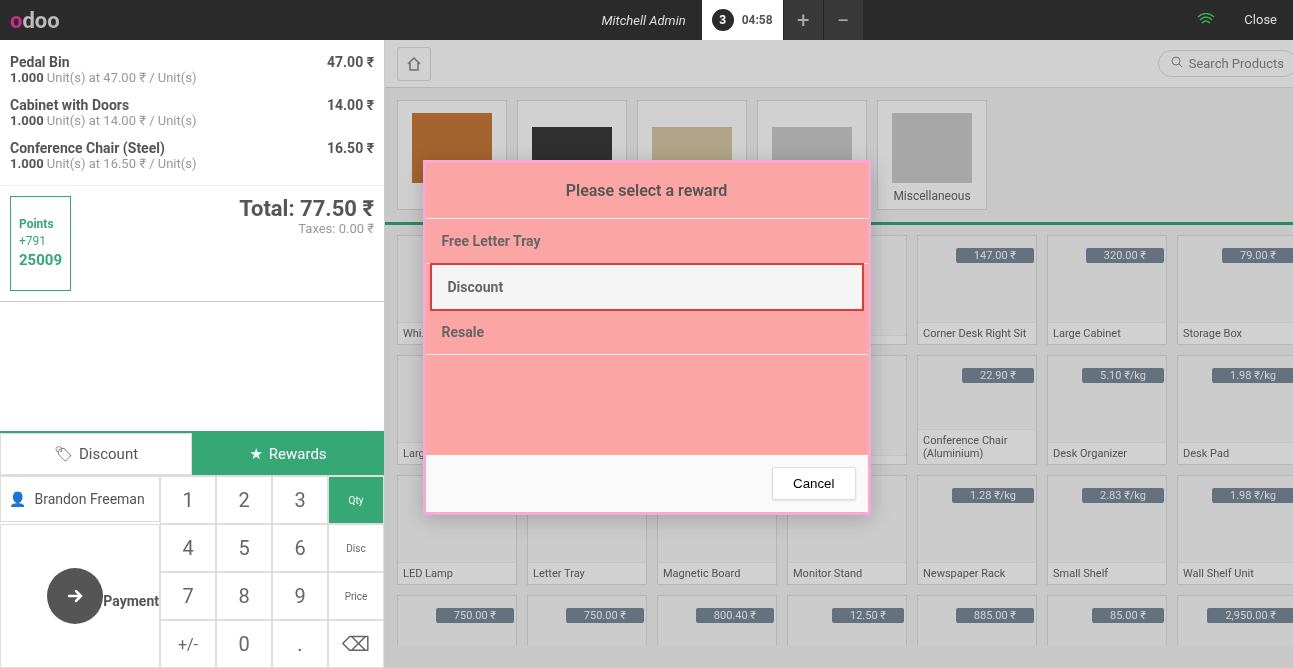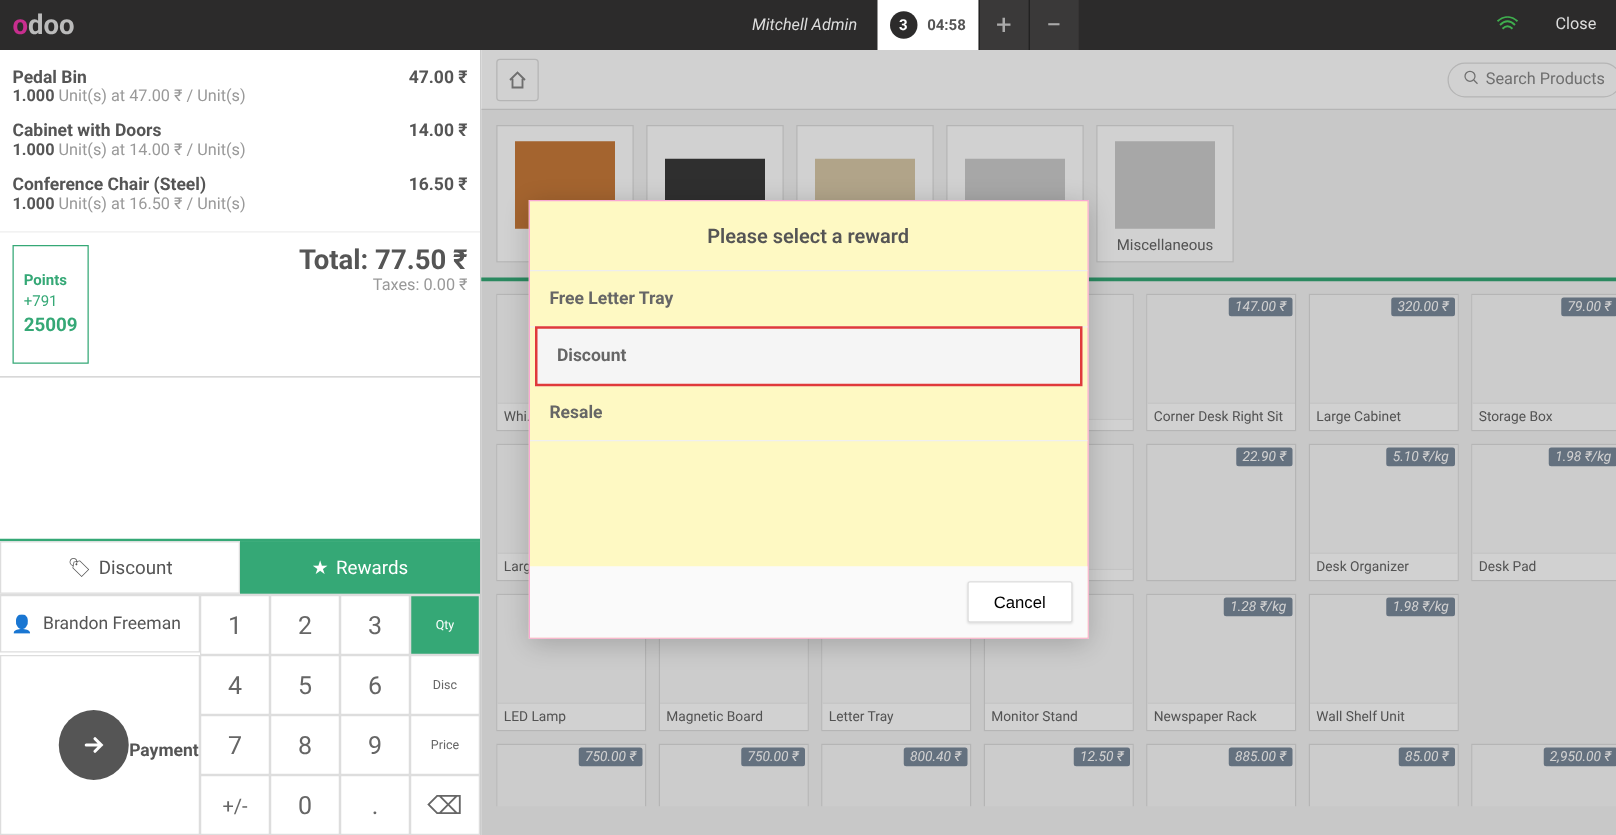--- a/index.html
+++ b/index.html
@@ -61,26 +61,26 @@
 .home-btn { width: 34px; height: 34px; border: 1px solid #ddd; border-radius: 3px; display: flex; align-items: center; justify-content: center; }
 .search-box { margin-left: auto; border: 1px solid #ddd; border-radius: 20px; padding: 5px 12px; display: flex; align-items: center; gap: 6px; font-size: 13px; color: #888; background: #fff; }
 
 .cats { display: flex; gap: 10px; padding: 12px; }
 .cat { width: 110px; height: 110px; background: #fff; border: 1px solid #ddd; display: flex; flex-direction: column; align-items: center; justify-content: flex-end; padding-bottom: 6px; font-size: 12px; color: #666; }
 .cat-img { width: 80px; height: 70px; background: #e8e8e8; margin-bottom: 6px; }
 
 .prods { padding: 0 12px 12px; border-top: 3px solid #35a876; }
 .prow { display: flex; gap: 10px; padding-top: 10px; }
 .prod { width: 120px; height: 110px; background: #fff; border: 1px solid #ddd; position: relative; display: flex; flex-direction: column; }
-.price-tag { position: absolute; top: 2px; right: 2px; background: #7b8a9c; color: #fff; font-size: 11px; padding: 1px 5px; border-radius: 2px; font-style: italic; }
+.price-tag { position: absolute; top: 12px; right: 2px; background: #7b8a9c; color: #fff; font-size: 11px; padding: 1px 18px; border-radius: 2px; }
 .prod-img { flex: 1; background: #f9f9f9; }
 .prod-name { font-size: 11px; color: #666; padding: 4px 5px; background: #fff; border-top: 1px solid #eee; line-height: 1.2; }
 
 .modal-back { position: absolute; inset: 0; background: rgba(0,0,0,0); z-index: 10; display: flex; justify-content: center; }
-.modal { position: absolute; top: 160px; width: 448px; background: #fef9c3; border: 1px solid #f9a8d4; box-shadow: 0 4px 20px rgba(0,0,0,0.2); }
+.modal { position: absolute; top: 160px; width: 448px; background: #fca5a5; border: 3px solid #f9a8d4; box-shadow: 0 4px 20px rgba(0,0,0,0.2); }
 .modal-title { text-align: center; padding: 18px; font-size: 16px; color: #555; border-bottom: 1px solid #eee; font-weight: 600; }
 .modal-item { padding: 14px 16px; border-bottom: 1px solid #f0f0f0; color: #666; font-weight: bold; font-size: 14px; }
 .modal-item.highlight { background: #f5f5f5; border: 2px solid #e03a3a; margin: -1px 4px; }
 .modal-footer { padding: 12px; text-align: right; background: #fafafa; margin-top: 100px; }
 .cancel-btn { background: #fff; border: 1px solid #ddd; padding: 8px 20px; border-radius: 2px; box-shadow: 0 1px 2px rgba(0,0,0,0.1); }
 </style>
 </head>
 <body>
 
 <div class="topbar">
@@ -280,53 +280,59 @@
             <div class="prod-img"></div>
             <div class="prod-name"></div>
           </div>
           <div class="prod">
             <div class="prod-img"></div>
             <div class="prod-name"></div>
           </div>
           <div class="prod">
             <div class="price-tag">22.90 ₹</div>
             <div class="prod-img"></div>
+            <div class="prod-name">Conference Chair (Aluminium)</div>
           </div>
           <div class="prod">
             <div class="price-tag">5.10 ₹/kg</div>
             <div class="prod-img"></div>
             <div class="prod-name">Desk Organizer</div>
           </div>
           <div class="prod">
             <div class="price-tag">1.98 ₹/kg</div>
             <div class="prod-img"></div>
             <div class="prod-name">Desk Pad</div>
           </div>
         </div>
       <div class="prow" id="prow3">
           <div class="prod">
             <div class="prod-img"></div>
             <div class="prod-name">LED Lamp</div>
           </div>
           <div class="prod">
             <div class="prod-img"></div>
+            <div class="prod-name">Letter Tray</div>
+          </div>
+          <div class="prod">
+            <div class="prod-img"></div>
             <div class="prod-name">Magnetic Board</div>
           </div>
           <div class="prod">
             <div class="prod-img"></div>
-            <div class="prod-name">Letter Tray</div>
-          </div>
-          <div class="prod">
-            <div class="prod-img"></div>
             <div class="prod-name">Monitor Stand</div>
           </div>
           <div class="prod">
             <div class="price-tag">1.28 ₹/kg</div>
             <div class="prod-img"></div>
             <div class="prod-name">Newspaper Rack</div>
+          </div>
+          <div class="prod">
+            <div class="price-tag">2.83 ₹/kg</div>
+            <div class="prod-img"></div>
+            <div class="prod-name">Small Shelf</div>
           </div>
           <div class="prod">
             <div class="price-tag">1.98 ₹/kg</div>
             <div class="prod-img"></div>
             <div class="prod-name">Wall Shelf Unit</div>
           </div>
         </div>
       <div class="prow" id="prow4" style="height:60px;overflow:hidden">
           <div class="prod">
             <div class="price-tag">750.00 ₹</div>

